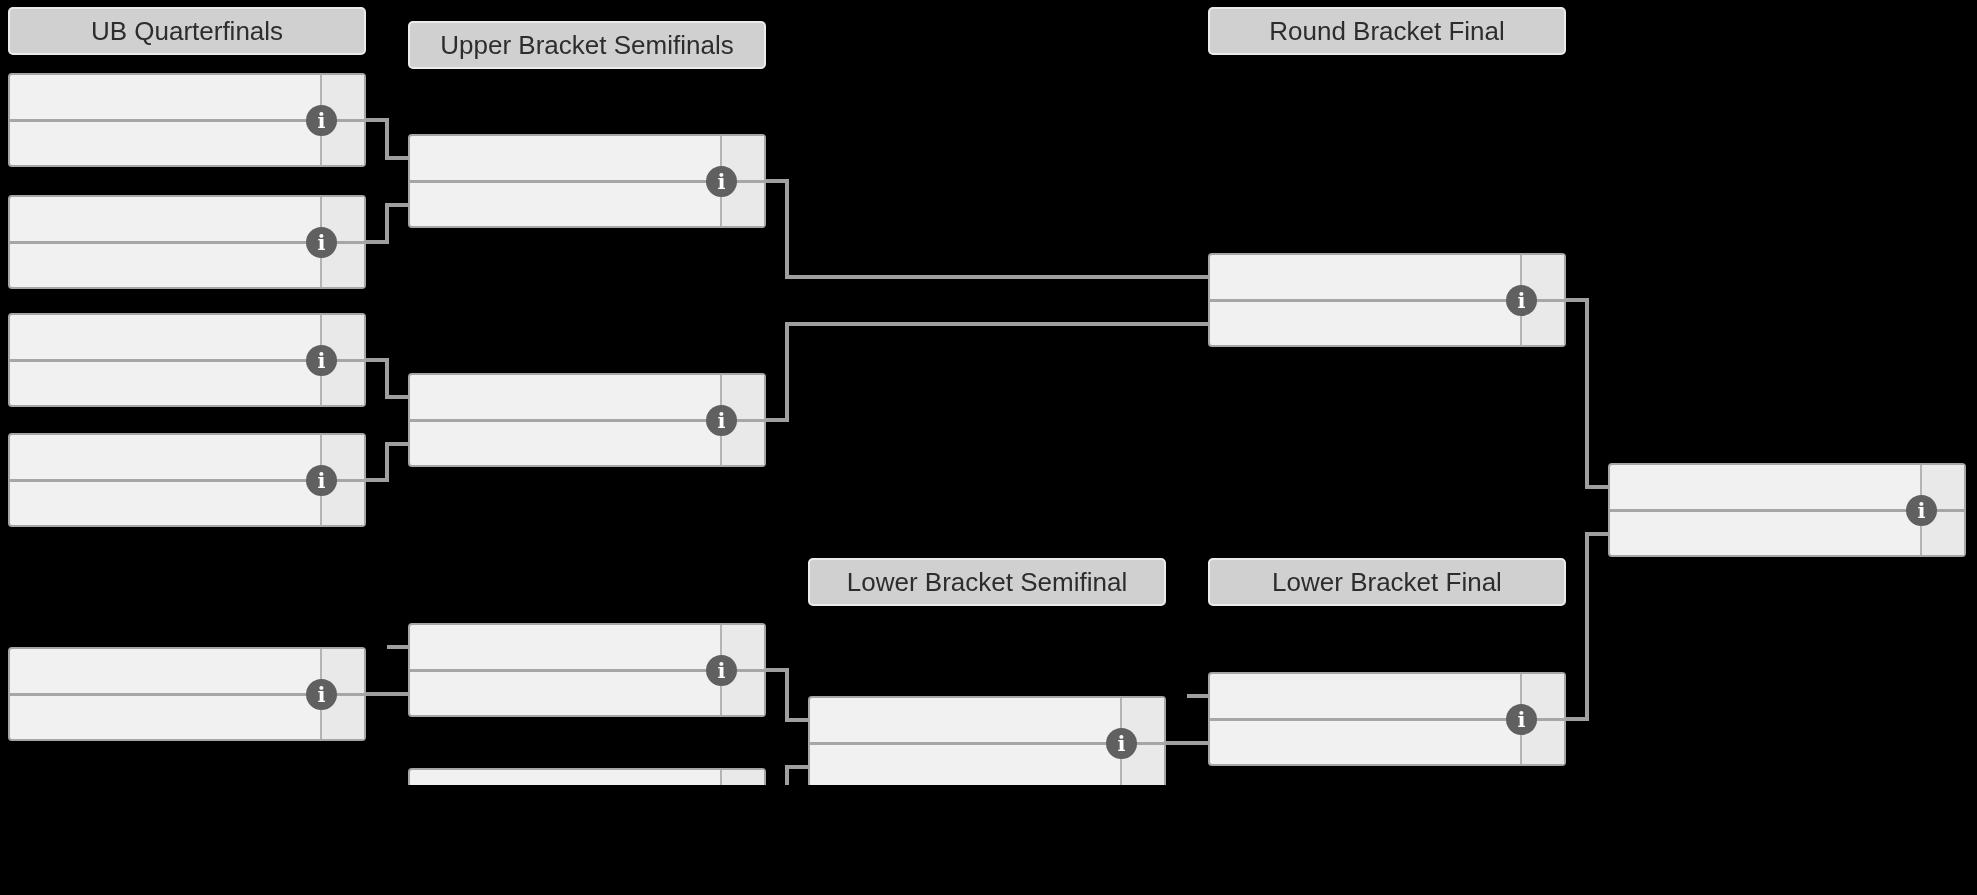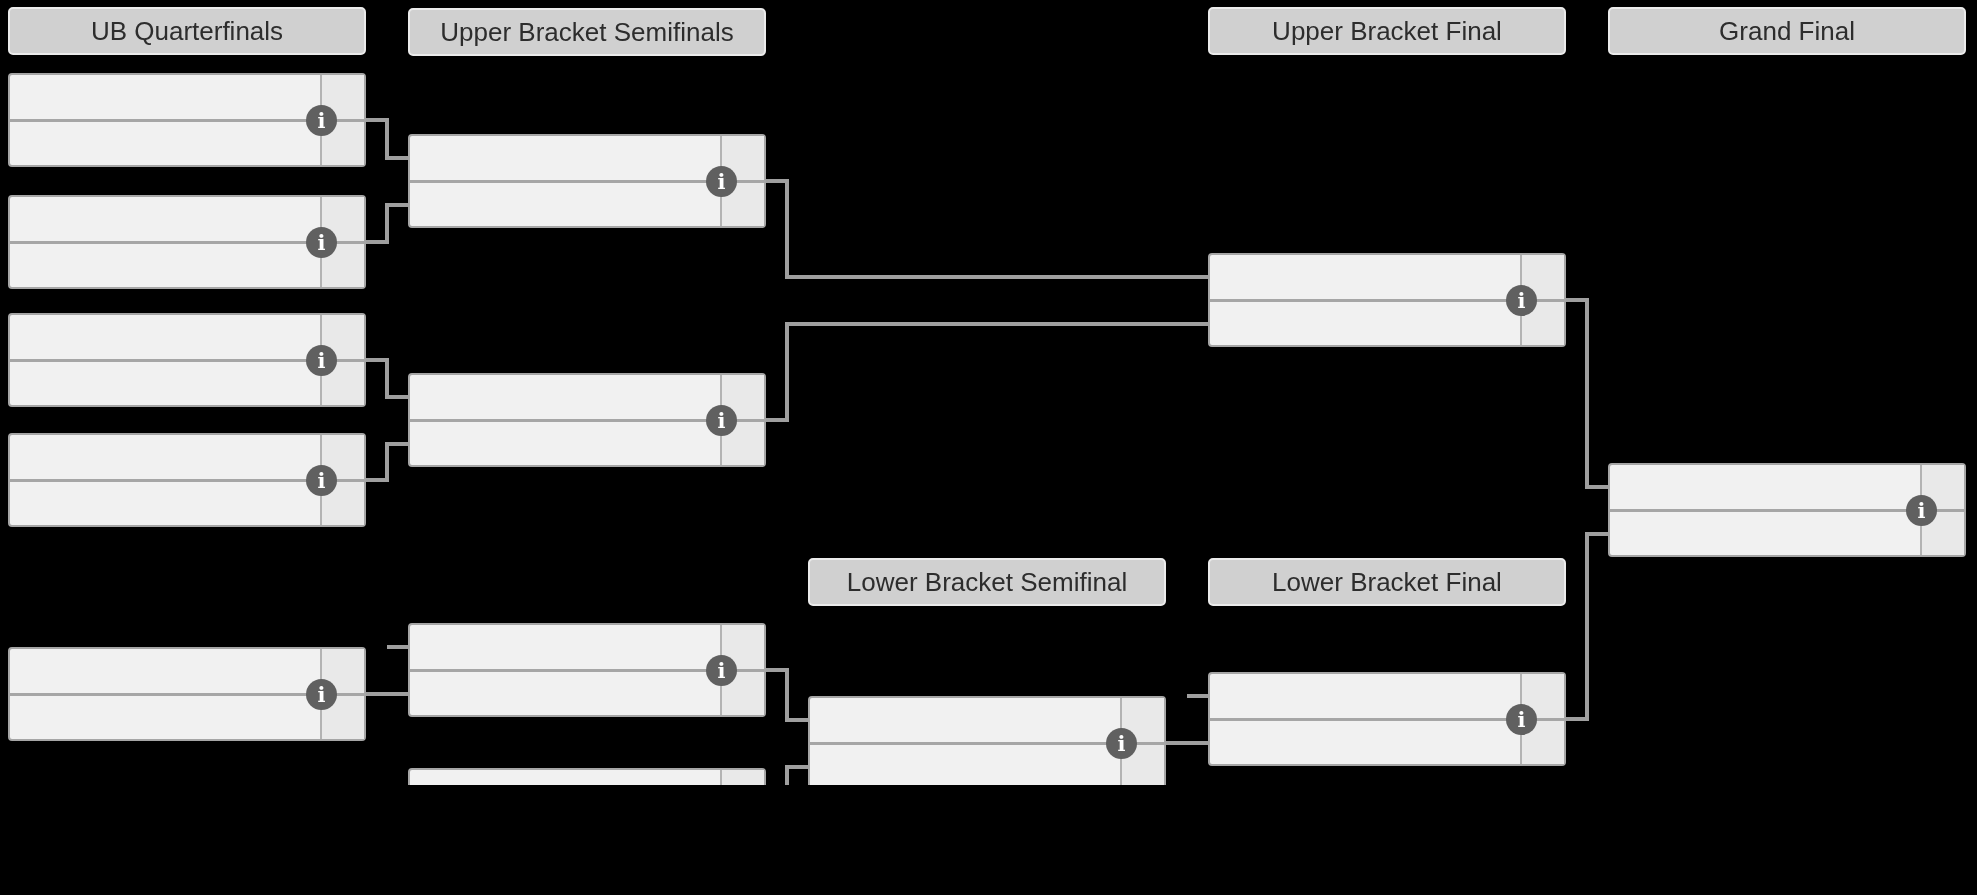--- a/index.html
+++ b/index.html
@@ -43,23 +43,22 @@
   .i-glyph{color:#ffffff;font-family:"DejaVu Serif",serif;font-weight:bold;font-size:21px;line-height:1;}
 
   .cx{position:absolute;background:#9f9f9f;z-index:1;}
 </style>
 </head>
 <body>
 
 <div class="bracket">
 
   <div class="round-header" style="left:8px;top:7px">UB Quarterfinals</div>
-  <div class="round-header" style="left:408px;top:8px">Upper Bracket Semifinals</div>
-  <div class="round-header" style="left:1208px;top:7px">Upper Bracket Final</div>
-  <div class="round-header" style="left:1608px;top:7px">Grand Final</div>
+  <div class="round-header" style="left:408px;top:21px">Upper Bracket Semifinals</div>
+  <div class="round-header" style="left:1208px;top:7px">Round Bracket Final</div>
   <div class="round-header" style="left:808px;top:558px">Lower Bracket Semifinal</div>
   <div class="round-header" style="left:1208px;top:558px">Lower Bracket Final</div>
 
   <div class="cx" style="left:366px;top:118px;width:21px;height:4px"></div>
   <div class="cx" style="left:385px;top:118px;width:4px;height:42px"></div>
   <div class="cx" style="left:385px;top:156px;width:23px;height:4px"></div>
   <div class="cx" style="left:366px;top:240px;width:21px;height:4px"></div>
   <div class="cx" style="left:385px;top:203px;width:4px;height:41px"></div>
   <div class="cx" style="left:385px;top:203px;width:23px;height:4px"></div>
   <div class="cx" style="left:366px;top:358px;width:21px;height:4px"></div>

